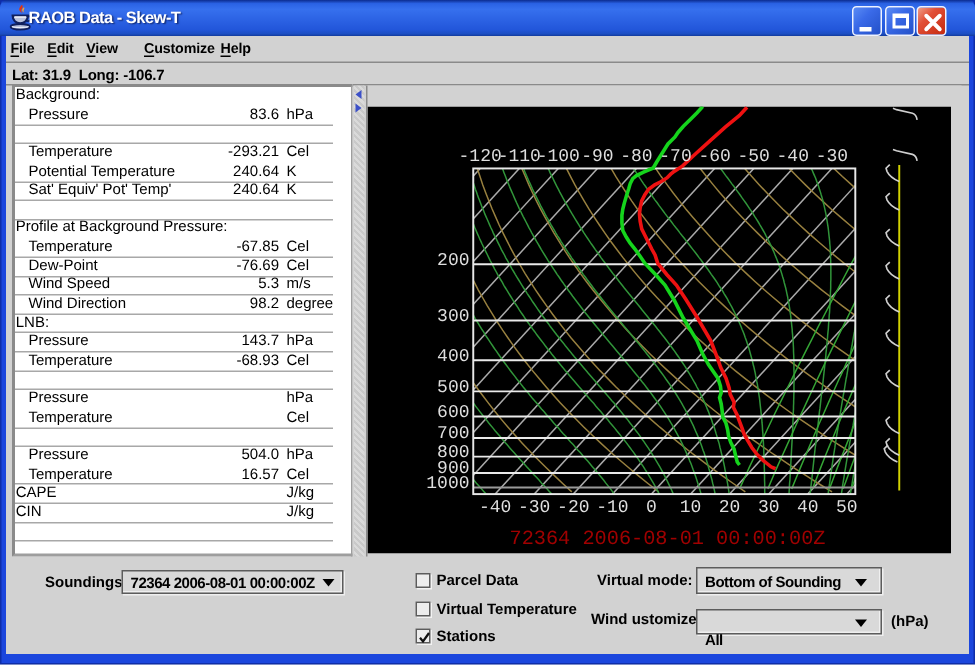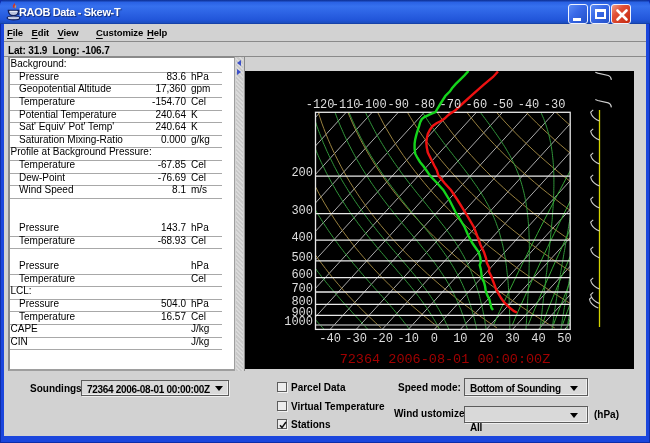--- a/index.html
+++ b/index.html
@@ -23,21 +23,21 @@
 #menubar u { text-decoration:underline; text-underline-offset:1.5px; }
 
 #lat { position:absolute; left:8px; top:45.5px; font-weight:bold; font-size:10px; line-height:10px; letter-spacing:-0.15px; color:#000; white-space:pre; }
 
 
 #splitline { position:absolute; left:4px; top:56px; width:642px; height:1px; background:#8a8a8a; }
 
 
 #tablepanel { position:absolute; left:8px; top:56px; width:227px; height:315px; background:#fff;
   border-top:2px solid #8a8a8a; border-left:2px solid #8a8a8a; border-right:1px solid #9e9e9e; border-bottom:2px solid #9e9e9e; }
-.trow { position:absolute; left:0; width:212px; height:15px; border-bottom:1px solid #a8a8a8; }
+.trow { position:absolute; left:0; width:212px; height:26px; border-bottom:1px solid #a8a8a8; }
 .trow span { position:absolute; top:0.5px; font-size:10px; color:#000; white-space:pre; }
 .tn { right:36px; text-align:right; }
 .tu { left:181px;text-align:center; }
 .tl { }
 
 
 #divider { position:absolute; left:236px; top:57px; width:7px; height:314px;
  background:repeating-linear-gradient(45deg,#c9c9c9 0 1.5px,#dadada 1.5px 3px); }
 #divider .a1 { position:absolute; left:1px; top:2.5px; width:0; height:0; border-top:3px solid transparent; border-bottom:3px solid transparent; border-right:4.5px solid #3c50c8; }
 #divider .a2 { position:absolute; left:1px; top:11.5px; width:0; height:0; border-top:3px solid transparent; border-bottom:3px solid transparent; border-left:4.5px solid #3c50c8; }
@@ -94,83 +94,78 @@
 
 <div id="tablepanel">
 <div class="trow" style="top:-0.4px">
 <span class="tl" style="left:0.5px">Background:</span>
 </div>
 <div class="trow" style="top:12.2px">
 <span class="tl" style="left:9px">Pressure</span>
 <span class="tn">83.6</span>
 <span class="tu">hPa</span>
 </div>
-<div class="trow" style="top:24.8px">
-<span class="tl" style="left:9px">Geopotential Altitude</span>
-<span class="tn">17,360</span>
-<span class="tu">gpm</span>
-</div>
 <div class="trow" style="top:37.5px">
 <span class="tl" style="left:9px">Temperature</span>
-<span class="tn">-154.70</span>
+<span class="tn">-293.21</span>
 <span class="tu">Cel</span>
 </div>
 <div class="trow" style="top:50.1px">
 <span class="tl" style="left:9px">Potential Temperature</span>
 <span class="tn">240.64</span>
 <span class="tu">K</span>
 </div>
 <div class="trow" style="top:62.7px">
 <span class="tl" style="left:9px">Sat' Equiv' Pot' Temp'</span>
 <span class="tn">240.64</span>
 <span class="tu">K</span>
 </div>
-<div class="trow" style="top:75.3px">
-<span class="tl" style="left:9px">Saturation Mixing-Ratio</span>
-<span class="tn">0.000</span>
-<span class="tu">g/kg</span>
-</div>
 <div class="trow" style="top:87.9px">
 <span class="tl" style="left:0.5px">Profile at Background Pressure:</span>
 </div>
 <div class="trow" style="top:100.6px">
 <span class="tl" style="left:9px">Temperature</span>
 <span class="tn">-67.85</span>
 <span class="tu">Cel</span>
 </div>
 <div class="trow" style="top:113.2px">
 <span class="tl" style="left:9px">Dew-Point</span>
 <span class="tn">-76.69</span>
 <span class="tu">Cel</span>
 </div>
 <div class="trow" style="top:125.8px">
 <span class="tl" style="left:9px">Wind Speed</span>
-<span class="tn">8.1</span>
+<span class="tn">5.3</span>
 <span class="tu">m/s</span>
+</div>
+<div class="trow" style="top:138.4px">
+<span class="tl" style="left:9px">Wind Direction</span>
+<span class="tn">98.2</span>
+<span class="tu">degree</span>
+</div>
+<div class="trow" style="top:151.0px">
+<span class="tl" style="left:0.5px">LNB:</span>
 </div>
 <div class="trow" style="top:163.7px">
 <span class="tl" style="left:9px">Pressure</span>
 <span class="tn">143.7</span>
 <span class="tu">hPa</span>
 </div>
 <div class="trow" style="top:176.3px">
 <span class="tl" style="left:9px">Temperature</span>
 <span class="tn">-68.93</span>
 <span class="tu">Cel</span>
 </div>
 <div class="trow" style="top:201.5px">
 <span class="tl" style="left:9px">Pressure</span>
 <span class="tu">hPa</span>
 </div>
 <div class="trow" style="top:214.1px">
 <span class="tl" style="left:9px">Temperature</span>
 <span class="tu">Cel</span>
-</div>
-<div class="trow" style="top:226.8px">
-<span class="tl" style="left:0.5px">LCL:</span>
 </div>
 <div class="trow" style="top:239.4px">
 <span class="tl" style="left:9px">Pressure</span>
 <span class="tn">504.0</span>
 <span class="tu">hPa</span>
 </div>
 <div class="trow" style="top:252.0px">
 <span class="tl" style="left:9px">Temperature</span>
 <span class="tn">16.57</span>
 <span class="tu">Cel</span>
@@ -327,21 +322,21 @@
 <span class="cblabel" style="left:291px;top:382px">Parcel Data</span>
 <div class="cb" style="left:277px;top:400.5px"></div>
 <span class="cblabel" style="left:291px;top:400.5px">Virtual Temperature</span>
 <div class="cb" style="left:277px;top:419px">
   <svg class="abs" style="left:0px;top:0px" width="10" height="10" viewBox="0 0 10 10">
       <path d="M2,5.2 L4,7.6 L8,2" fill="none" stroke="#111" stroke-width="1.5"></path>
     </svg>
 </div>
 <span class="cblabel" style="left:291px;top:419px">Stations</span>
 
-<span class="blabel" style="left:398px;top:381.5px">Speed mode:</span>
+<span class="blabel" style="left:398px;top:381.5px">Virtual mode:</span>
 <div class="combo" style="left:464px;top:378px;width:124px;height:18px">
   <span class="v" style="top:3.5px">Bottom of Sounding</span>
   <div class="arr" style="right:9px;top:6.5px"></div>
 </div>
 <span class="blabel" style="left:394px;top:408px">Wind ustomize:</span>
 <div class="combo" style="left:464px;top:406px;width:124px;height:17px">
   <span class="v" style="top:15px">All</span>
   <div class="arr" style="right:9px;top:6px"></div>
 </div>
 <span class="blabel" style="left:594px;top:408.5px">(hPa)</span>

